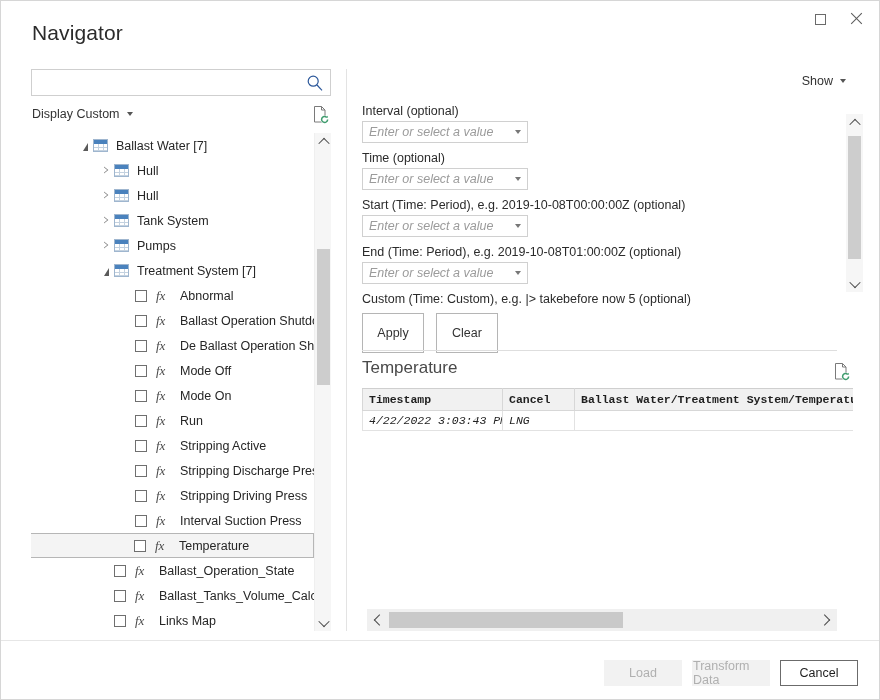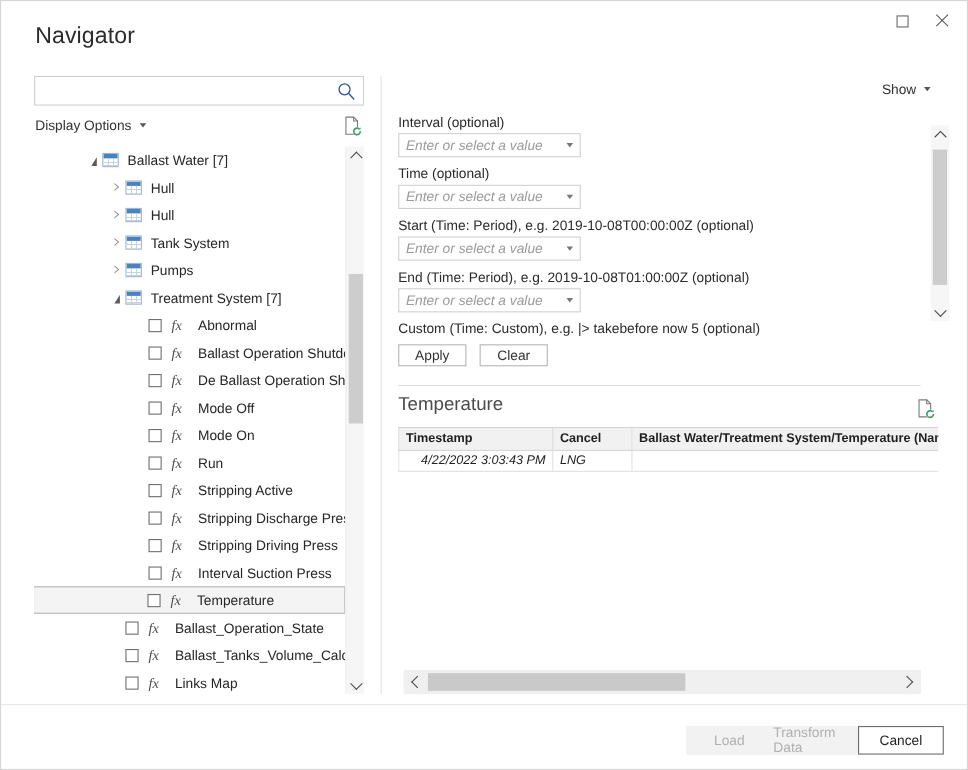--- a/index.html
+++ b/index.html
@@ -229,21 +229,21 @@
     display: flex; align-items: center; justify-content: center;
   }
   .combo .cbtn i {
     display: block;
     border-left: 3.5px solid transparent;
     border-right: 3.5px solid transparent;
     border-top: 4px solid #777;
   }
   .btn-row { margin-top: 7px; display: flex; gap: 12px; }
   .btn {
-    min-width: 62px; height: 20px; padding: 0 12px;
+    min-width: 62px; height: 40px; padding: 0 12px;
     border: 1px solid #b5b5b5; background: #fff;
     font-family: "Liberation Sans", sans-serif;
     font-size: 12.5px; color: #333;
     display: flex; align-items: center; justify-content: center;
     cursor: default;
   }
 
   
   .rsb {
     position: absolute; left: 845px; top: 113px;
@@ -262,20 +262,21 @@
   }
   .prev-refresh {
     position: absolute; left: 831px; top: 361px;
     width: 20px; height: 20px;
   }
 
   .grid {
     position: absolute; left: 361px; top: 387px;
     width: 491px; height: 45px;
     overflow: hidden;
+    font-family: Liberation Mono, monospace;
   }
   table.dg {
     border-collapse: collapse;
     table-layout: fixed;
     font-size: 11.5px;
     width: 620px;
   }
   table.dg th {
     background: #f1f1f1;
     border: 1px solid #d7d7d7;
@@ -317,21 +318,21 @@
     width: 55%; height: 16px; background: #c9c9c9;
   }
 
   
   .bottom-sep {
     position: absolute; left: 0; top: 639px;
     width: 878px; height: 1px; background: #e6e6e6;
   }
   .footer {
     position: absolute; right: 21px; top: 659px;
-    display: flex; align-items: center;
+    display: flex; gap: 10px; align-items: center;
   }
   .fbtn {
     width: 78px; height: 26px;
     display: flex; align-items: center; justify-content: center;
     font-size: 12.5px;
     font-family: "Liberation Sans", sans-serif;
     cursor: default;
   }
   .fbtn.disabled {
     background: #f2f2f2; color: #b0b0b0; border: 1px solid #f2f2f2;
@@ -361,21 +362,21 @@
     <div class="search-box">
       <input type="text" value="" placeholder="" style="">
       <svg class="search-ico" viewBox="0 0 18 18">
         <circle cx="7.2" cy="7.2" r="5" fill="none" stroke="#2b579a" stroke-width="1.2"></circle>
         <line x1="11" y1="11" x2="16" y2="16.4" stroke="#2b579a" stroke-width="1.2"></line>
       </svg>
     </div>
 
     <div class="disp-row">
       <div class="disp-opt">
-        <span>Display Options</span><span class="caret-sm"></span>
+        <span>Display Custom</span><span class="caret-sm"></span>
       </div>
       <svg class="refresh-doc" viewBox="0 0 20 20">
         <path d="M3.5 1.5 h7 l3.5 3.5 v12 h-10.5 z" fill="#fff" stroke="#7a7a7a" stroke-width="1"></path>
         <path d="M10.5 1.5 v3.5 h3.5" fill="none" stroke="#7a7a7a" stroke-width="1"></path>
         <circle cx="13.6" cy="14.4" r="4" fill="#fff"></circle>
         <path d="M16.6 14.4 a3 3 0 1 1 -1.1 -2.3" fill="none" stroke="#3f9c6e" stroke-width="1.5"></path>
         <path d="M16.9 10.8 l-.3 2.1 l-2-.5 z" fill="#3f9c6e"></path>
       </svg>
     </div>
 

